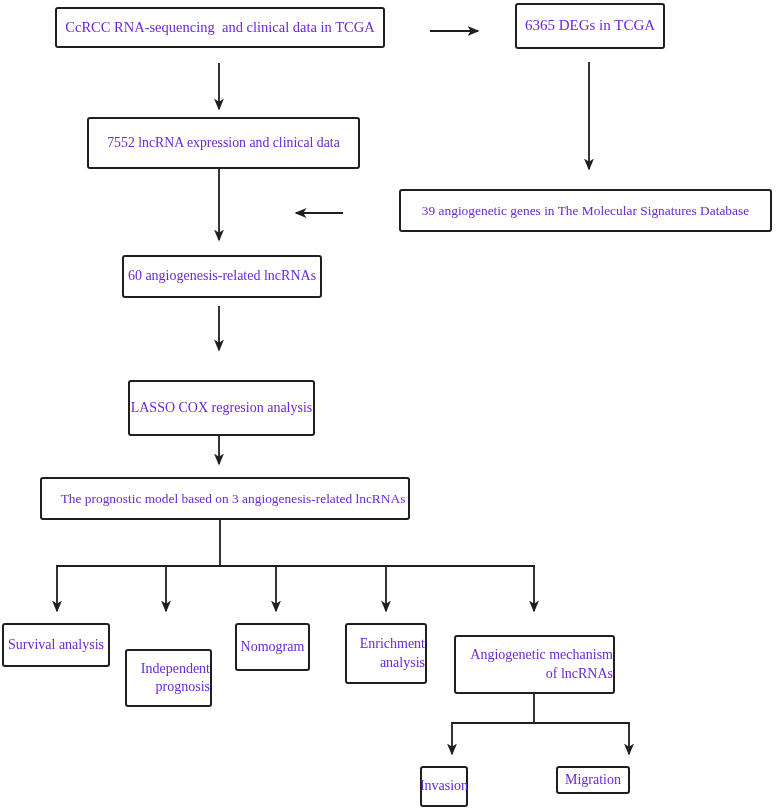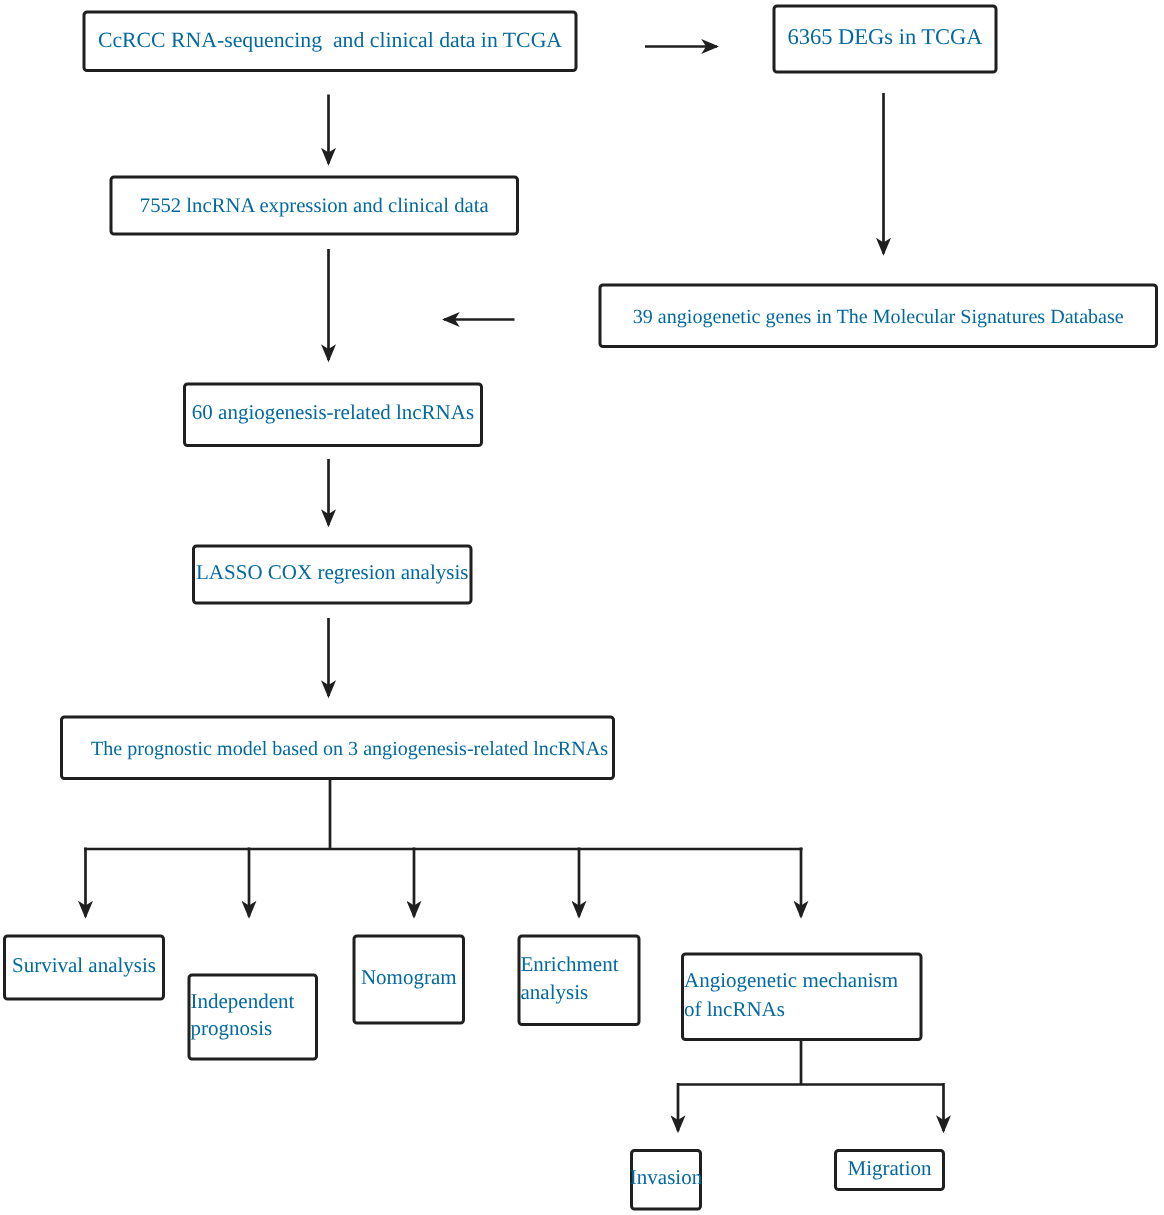--- a/index.html
+++ b/index.html
@@ -25,38 +25,38 @@
   }
   .node {
     position: absolute;
     box-sizing: border-box;
     border: 2px solid #1f1f1f;
     border-radius: 3px;
     background: #ffffff;
     display: flex;
     align-items: center;
     justify-content: center;
-    text-align: left;
+    text-align: right;
     font-size: 14px;
     line-height: 1.3;
     white-space: pre;
-    color: #0369a1;
+    color: #6d28d9;
   }
   .node.wrap { white-space: normal; }
 
   #n-ccrcc        { left: 55px;  top: 7px;   width: 330px; height: 41px; font-size: 14.5px; }
   #n-degs         { left: 515px; top: 3px;   width: 150px; height: 46px; font-size: 15px; }
-  #n-lncrna       { left: 73px;  top: 117px; width: 273px; height: 40px; font-size: 13.8px; }
+  #n-lncrna       { left: 87px;  top: 117px; width: 273px; height: 52px; font-size: 13.8px; }
   #n-angio-genes  { left: 399px; top: 189px; width: 373px; height: 43px; font-size: 13.4px; }
   #n-angio-lncrnas{ left: 122px; top: 255px; width: 200px; height: 43px; }
-  #n-lasso        { left: 128px; top: 363px; width: 187px; height: 40px; }
+  #n-lasso        { left: 128px; top: 380px; width: 187px; height: 56px; }
   #n-model        { left: 40px;  top: 477px; width: 370px; height: 43px; font-size: 13.4px; padding-left: 16px; }
   #n-survival     { left: 2px;   top: 623px; width: 108px; height: 44px; }
   #n-independent  { left: 125px; top: 623px; width: 87px;  height: 58px; margin-top: 26px; }
-  #n-nomogram     { left: 235px; top: 623px; width: 75px;  height: 60px; }
+  #n-nomogram     { left: 235px; top: 623px; width: 75px;  height: 48px; }
   #n-enrichment   { left: 345px; top: 623px; width: 82px;  height: 61px; }
   #n-mechanism    { left: 454px; top: 624px; width: 161px; height: 59px; margin-top: 11px; }
   #n-invasion     { left: 420px; top: 766px; width: 48px;  height: 41px; }
   #n-migration    { left: 556px; top: 766px; width: 74px;  height: 28px; }
 </style>
 </head>
 <body>
 
 <div class="canvas">
 

